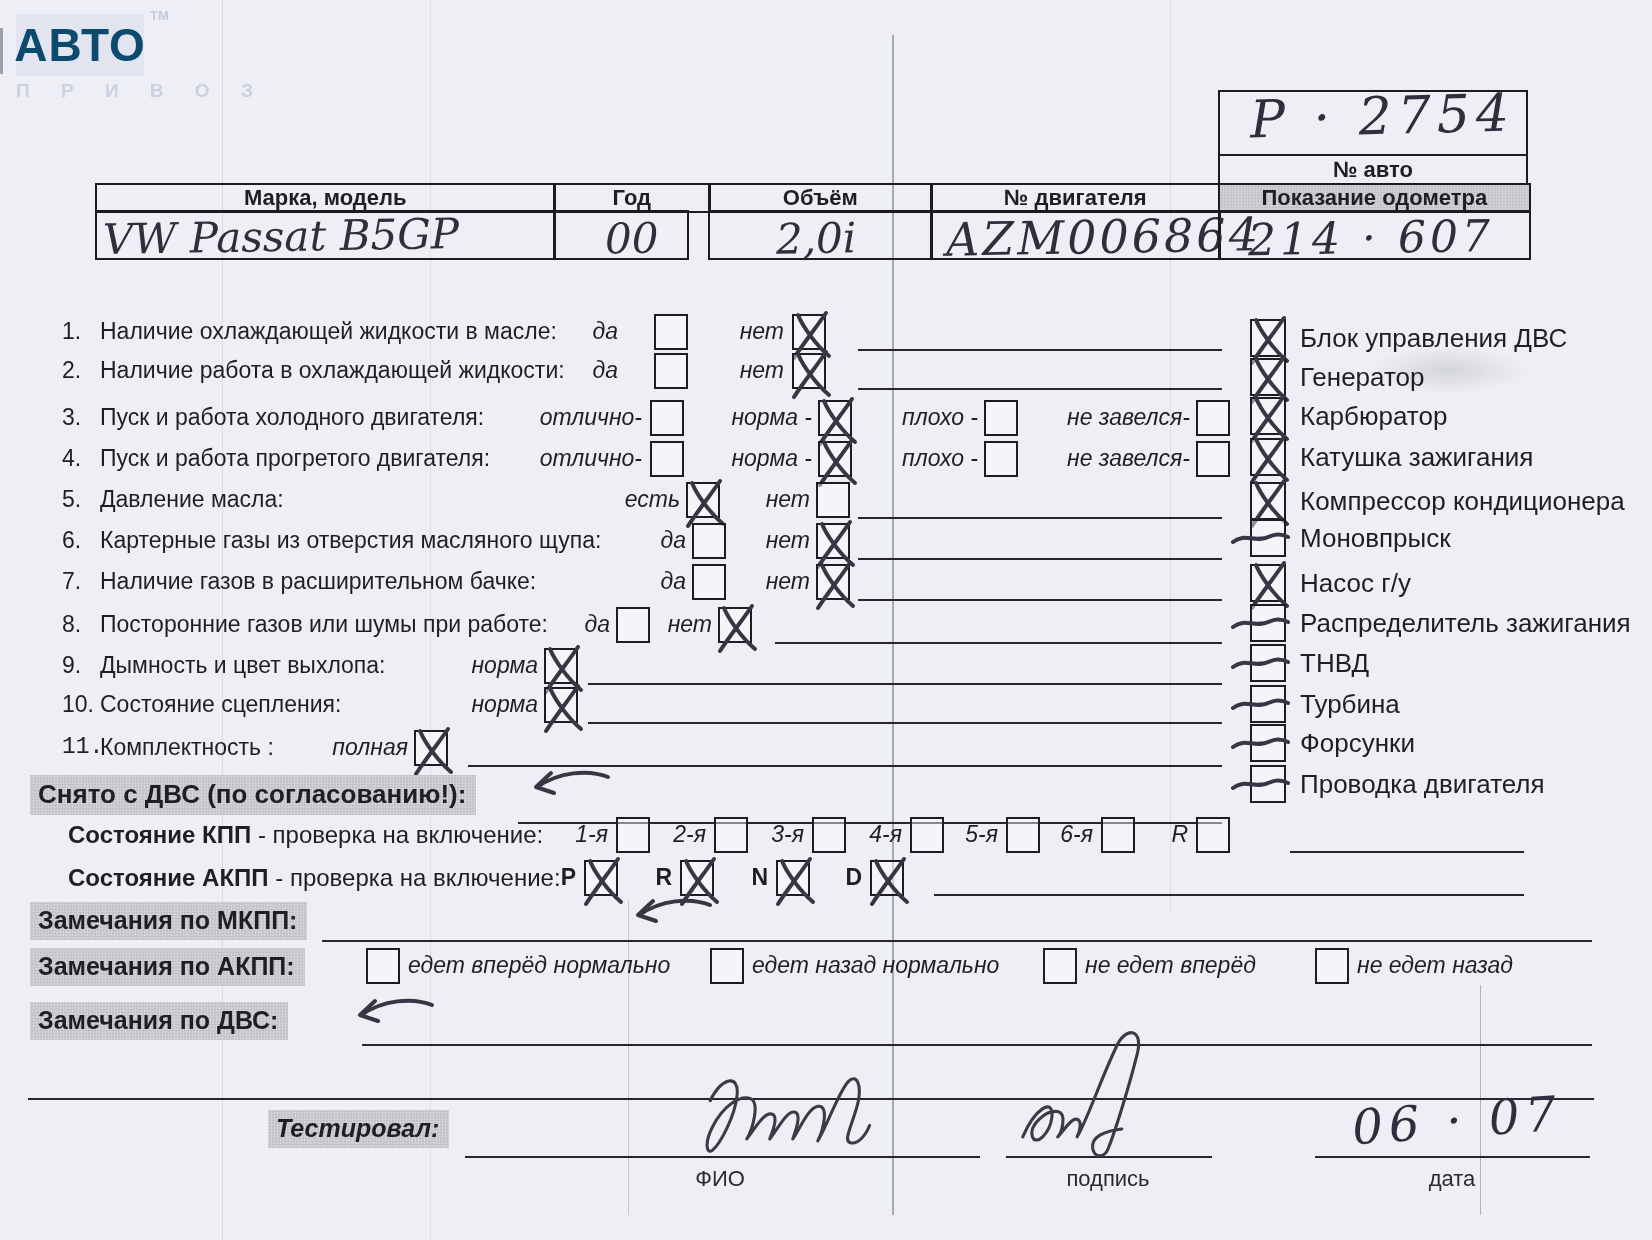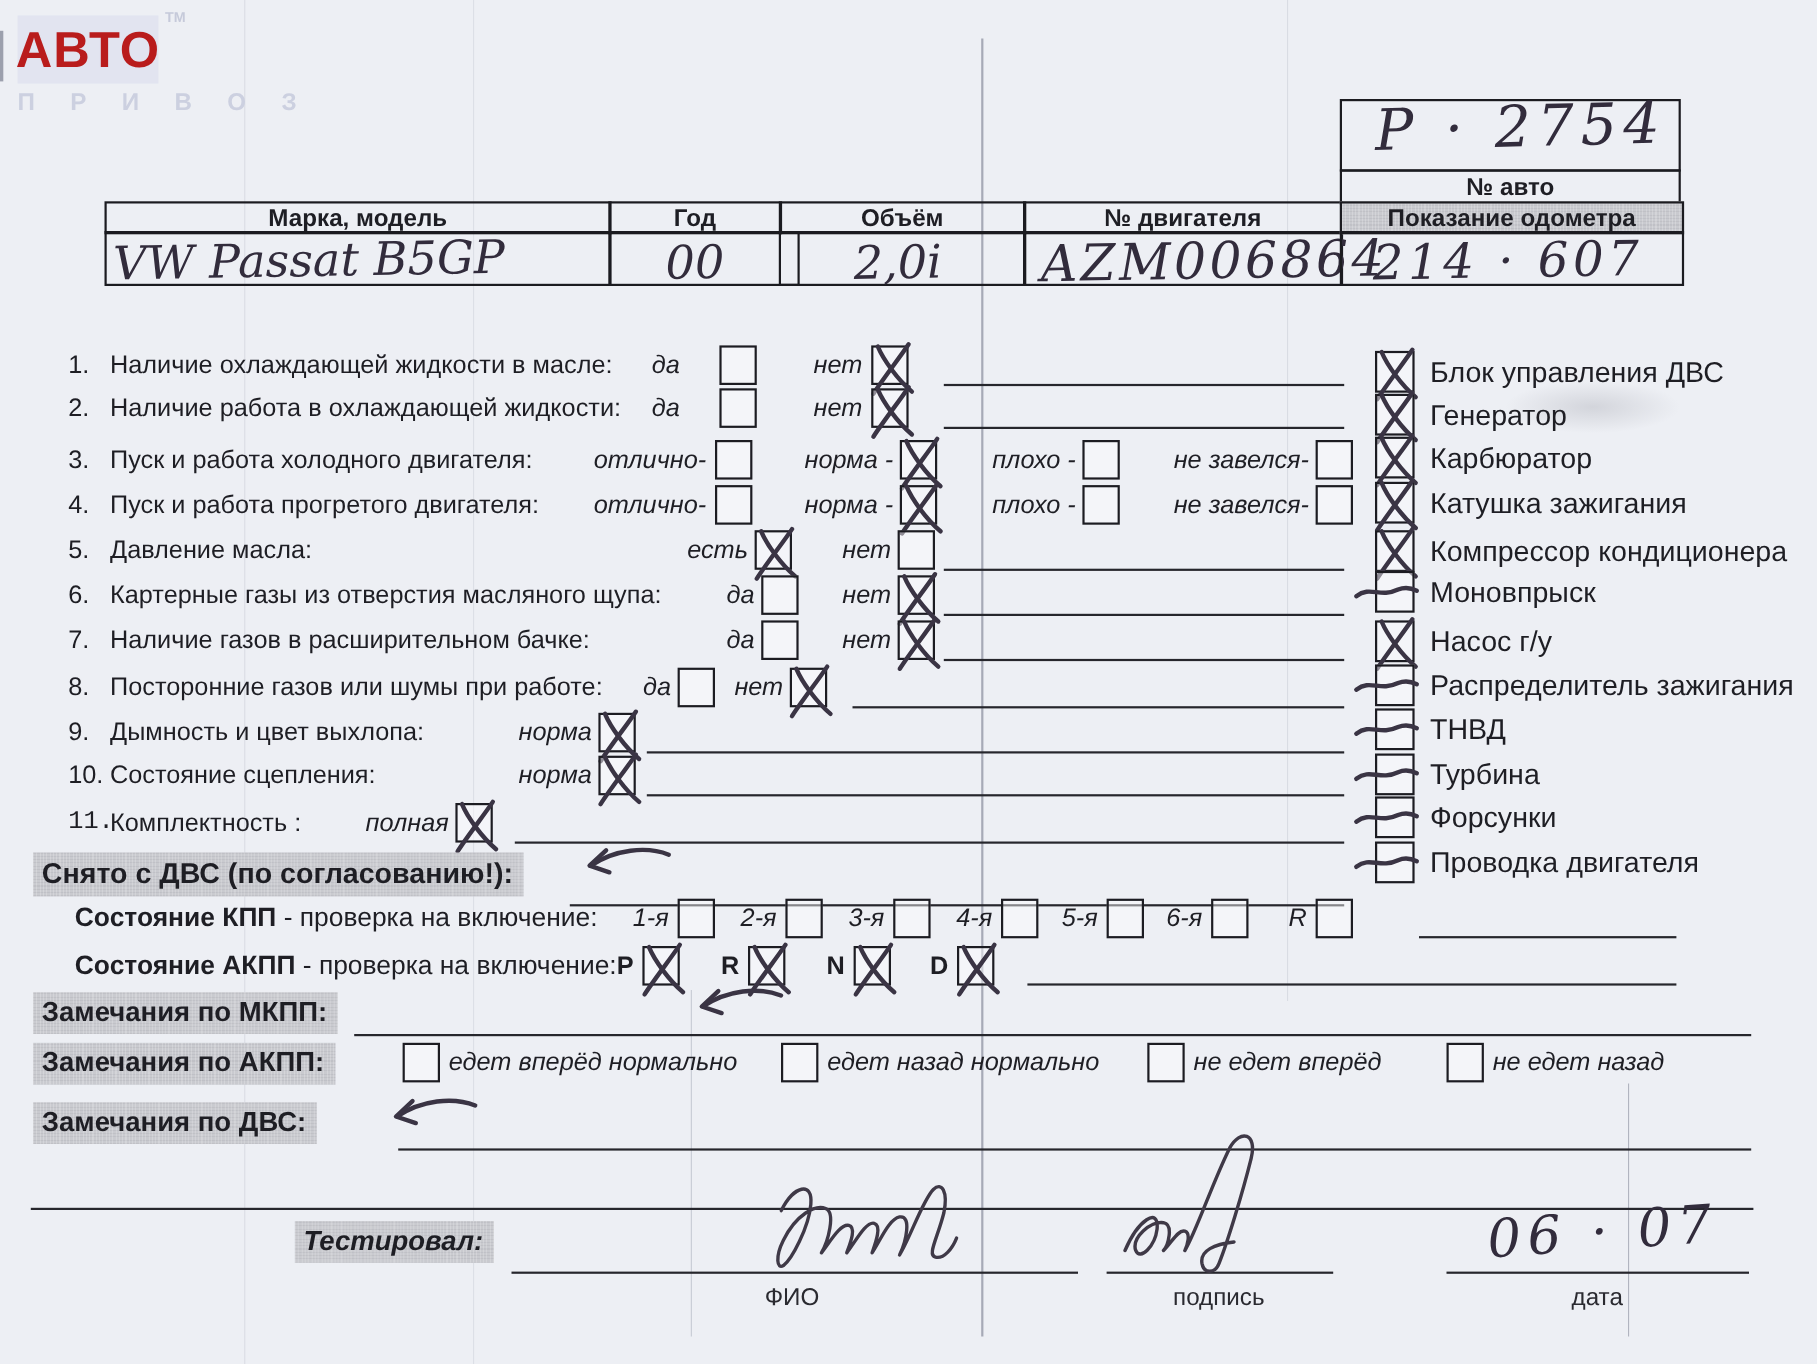--- a/index.html
+++ b/index.html
@@ -5,23 +5,23 @@
   html,body{margin:0;padding:0;background:#d8dade;}
   .page{position:relative;width:1652px;height:1240px;background:#edeff4;overflow:hidden;
         font-family:"Liberation Sans",sans-serif;color:#1e1e24;}
   
   .fold{position:absolute;width:1px;pointer-events:none;}
   .stain{position:absolute;border-radius:50%;background:radial-gradient(ellipse at center,rgba(150,152,162,.30),rgba(150,152,162,0) 70%);}
   .edgemark{position:absolute;left:0;top:28px;width:3px;height:46px;background:#5a5e72;opacity:.55;}
   
   .logo-block{position:absolute;left:16px;top:14px;width:128px;height:62px;background:#e2e4f0;
               display:flex;align-items:center;justify-content:center;}
-  .logo-word{font-weight:bold;font-size:46px;letter-spacing:1px;color:#b91c1c;text-shadow:0 0 1px #d8dbe8;}
+  .logo-word{font-weight:bold;font-size:46px;letter-spacing:1px;color:#0c4a6e;text-shadow:0 0 1px #d8dbe8;}
   .logo-tm{position:absolute;left:150px;top:8px;font-size:13px;color:#c6cada;font-weight:bold;}
-  .logo-sub{position:absolute;left:16px;top:80px;font-size:22px;font-weight:bold;letter-spacing:13px;color:#ccd0e0;}
+  .logo-sub{position:absolute;left:16px;top:80px;font-size:19px;font-weight:bold;letter-spacing:13px;color:#ccd0e0;}
   
   .title{position:absolute;left:300px;top:106px;width:680px;font-size:31px;font-weight:bold;text-align:center;letter-spacing:.5px;}
   
   .bx{position:absolute;border:2.5px solid #1b1b20;box-sizing:border-box;}
   .cell-head{font-size:22px;font-weight:bold;text-align:center;}
   .shade{background-color:#c9cacf;background-image:repeating-linear-gradient(90deg,rgba(255,255,255,.20) 0 1px,rgba(0,0,0,0) 1px 3px),repeating-linear-gradient(0deg,rgba(110,110,120,.10) 0 1px,rgba(0,0,0,0) 1px 3px);}
   .hw{font-family:"DejaVu Serif",serif;font-style:italic;color:#322c3c;white-space:nowrap;}
   
   .num{position:absolute;width:40px;text-align:left;font-size:23px;}
   .qlabel{position:absolute;font-size:23px;white-space:nowrap;}
@@ -66,21 +66,21 @@
     <div class="hw" style="position:absolute;left:30px;top:-6px;font-size:52px;letter-spacing:6px;transform:rotate(-1.5deg);">Р · 2754</div>
   </div>
   <div class="bx cell-head" style="left:1218px;top:153.5px;width:310px;height:32px;line-height:28px;">№ авто</div>
 
   <div id="vtable">
       <div class="bx cell-head" style="left:95px;top:183px;width:460.5px;height:29.5px;line-height:25px;">Марка, модель</div>
       <div class="bx" style="left:95px;top:210px;width:460.5px;height:50px;">
         <span class="hw" style="position:absolute;left:6px;top:0px;font-size:42px;transform:rotate(-1deg);">VW Passat B5GP</span>
       </div>
       <div class="bx cell-head" style="left:553px;top:183px;width:157.5px;height:29.5px;line-height:25px;">Год</div>
-      <div class="bx" style="left:553px;top:210px;width:174px;height:50px;">
+      <div class="bx" style="left:553px;top:210px;width:136px;height:50px;">
         <span class="hw" style="position:absolute;left:50px;top:2px;font-size:42px;transform:rotate(-1deg);">00</span>
       </div>
       <div class="bx cell-head" style="left:708px;top:183px;width:224.5px;height:29.5px;line-height:25px;">Объём</div>
       <div class="bx" style="left:708px;top:210px;width:224.5px;height:50px;">
         <span class="hw" style="position:absolute;left:66px;top:2px;font-size:42px;transform:rotate(-1deg);">2,0i</span>
       </div>
       <div class="bx cell-head" style="left:930px;top:183px;width:290.5px;height:29.5px;line-height:25px;">№ двигателя</div>
       <div class="bx" style="left:930px;top:210px;width:290.5px;height:50px;">
         <span class="hw" style="position:absolute;left:14px;top:-2px;font-size:46px;letter-spacing:3px;transform:rotate(-1deg);">AZM006864</span>
       </div>

